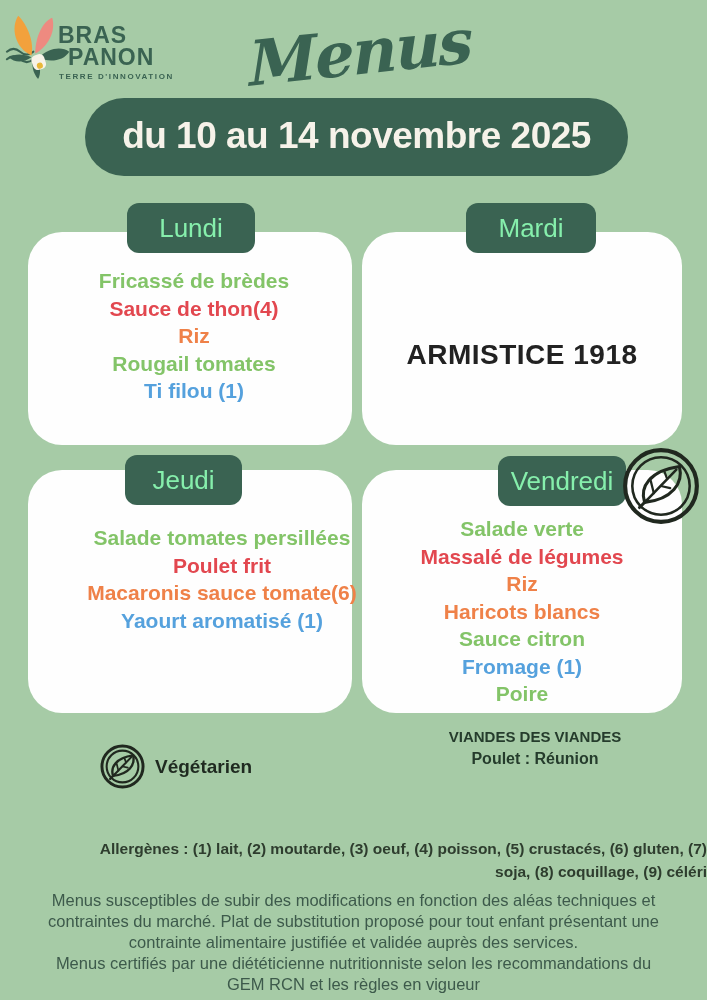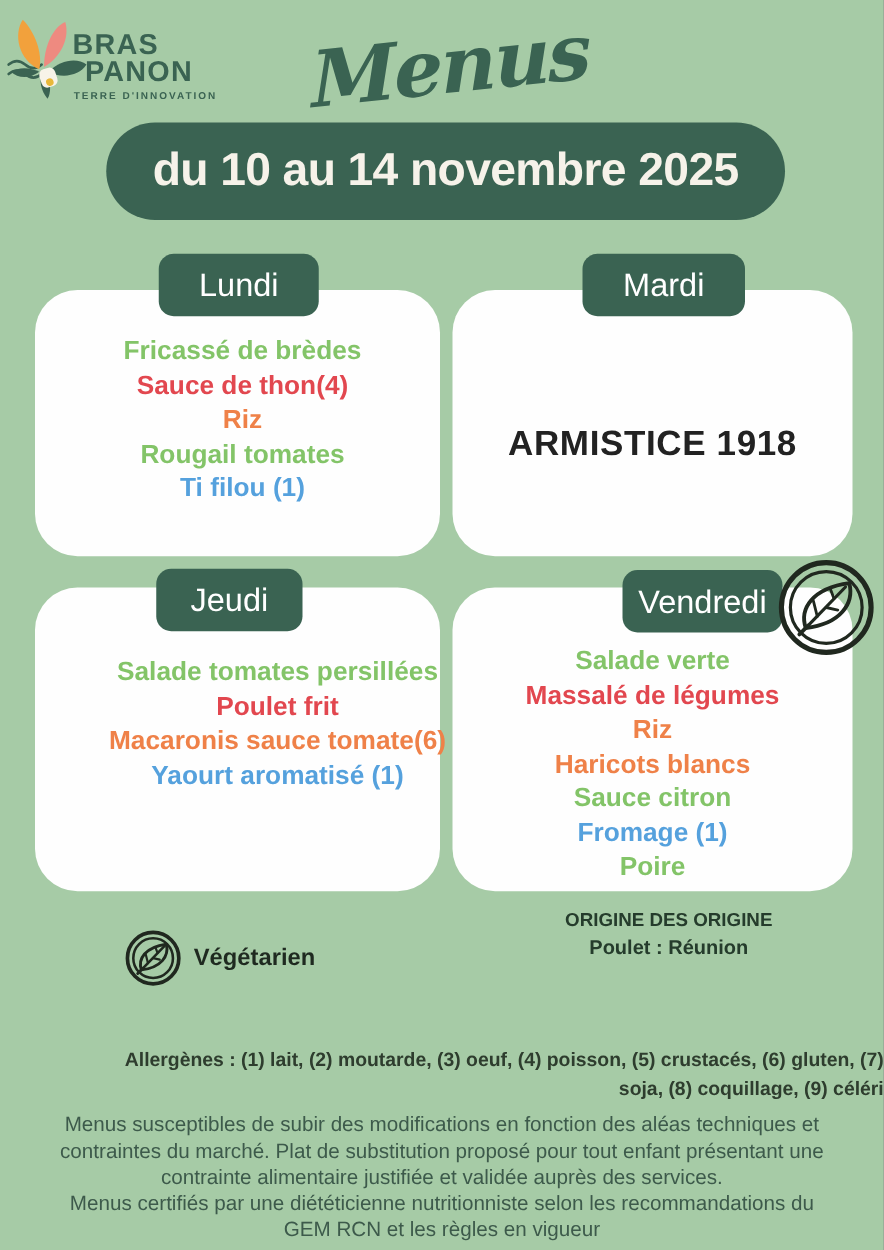--- a/index.html
+++ b/index.html
@@ -41,21 +41,21 @@
     letter-spacing:-0.5px;
   }
   
   .card{position:absolute;background:var(--card);border-radius:34px;}
   .card-lundi{left:28px;top:232px;width:324px;height:213px;}
   .card-mardi{left:362px;top:232px;width:320px;height:213px;display:flex;align-items:center;justify-content:center;}
   .card-jeudi{left:28px;top:470px;width:324px;height:243px;}
   .card-vendredi{left:362px;top:470px;width:320px;height:243px;}
   .day-tab{
     position:absolute;background:var(--dark);border-radius:12px;height:50px;
-    color:#ffffff;font-size:26px;font-weight:normal;text-align:center;line-height:50px;
+    color:#86efac;font-size:26px;font-weight:normal;text-align:center;line-height:50px;
     z-index:3;
   }
   .tab-lundi{left:127px;top:203px;width:128px;}
   .tab-mardi{left:466px;top:203px;width:130px;}
   .tab-jeudi{left:125px;top:455px;width:117px;}
   .tab-vendredi{left:470px;top:456px;width:128px;margin-left:28px;}
   .menu-list{position:absolute;text-align:center;}
   .list-lundi{left:28px;top:267px;width:332px;}
   .list-jeudi{left:28px;top:524px;width:388px;}
   .list-vendredi{left:362px;top:515px;width:320px;}
@@ -146,21 +146,21 @@
   <svg class="leaf-badge" viewBox="0 0 80 80">
     <circle class="icon-stroke" cx="40" cy="40" r="35" stroke-width="4"></circle>
     <circle class="icon-stroke" cx="40" cy="40" r="28" stroke-width="2.5"></circle>
     <path class="icon-stroke" d="M24 56 C19 41 29 25 58 21 C62 37 51 53 24 56 Z" stroke-width="3"></path>
     <path class="icon-stroke" d="M26 54 L55 24" stroke-width="2.5"></path>
     <path class="icon-stroke" d="M33 47 L30 35 M40 40 L49 42 M46 33 L43 25" stroke-width="2.2"></path>
     <path class="icon-stroke" d="M26 54 L19 61" stroke-width="3"></path>
   </svg>
 
   <div class="origin">
-    <div class="origin-title">ORIGINE DES ORIGINE</div>
+    <div class="origin-title">VIANDES DES VIANDES</div>
     <div class="origin-line">Poulet : Réunion</div>
   </div>
 
   <svg class="veg-legend-icon" viewBox="0 0 80 80">
     <circle class="icon-stroke" cx="40" cy="40" r="35" stroke-width="5"></circle>
     <circle class="icon-stroke" cx="40" cy="40" r="27" stroke-width="3.5"></circle>
     <path class="icon-stroke" d="M24 56 C19 41 29 25 58 21 C62 37 51 53 24 56 Z" stroke-width="4"></path>
     <path class="icon-stroke" d="M26 54 L55 24" stroke-width="3.5"></path>
     <path class="icon-stroke" d="M33 47 L30 35 M40 40 L49 42 M46 33 L43 25" stroke-width="3"></path>
     <path class="icon-stroke" d="M26 54 L19 61" stroke-width="4"></path>

